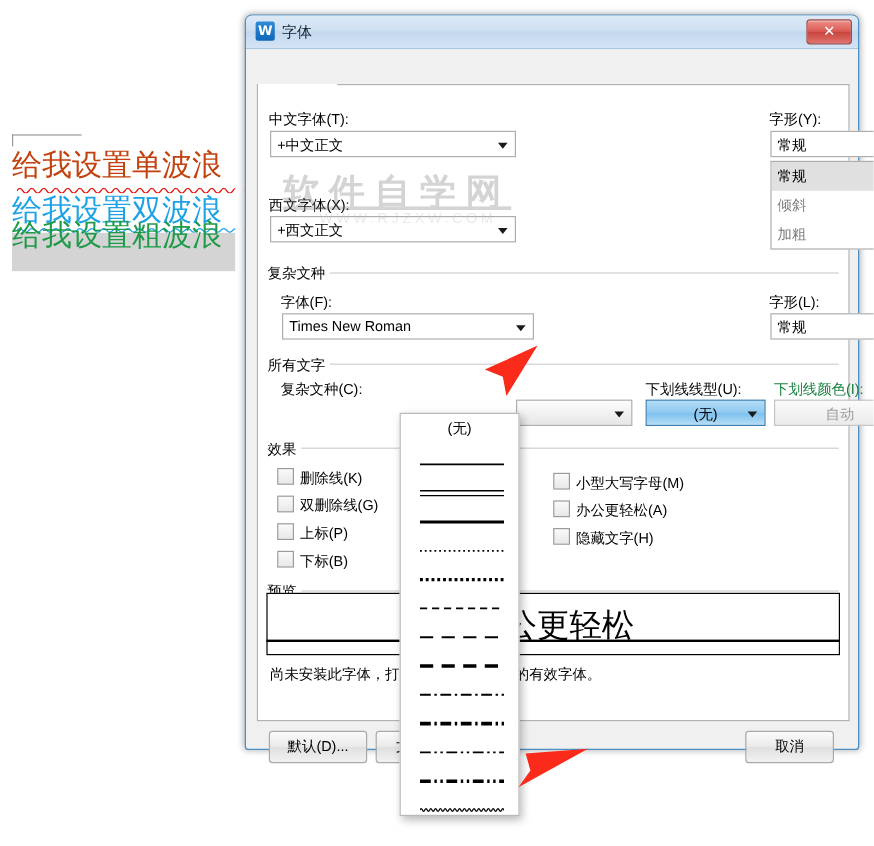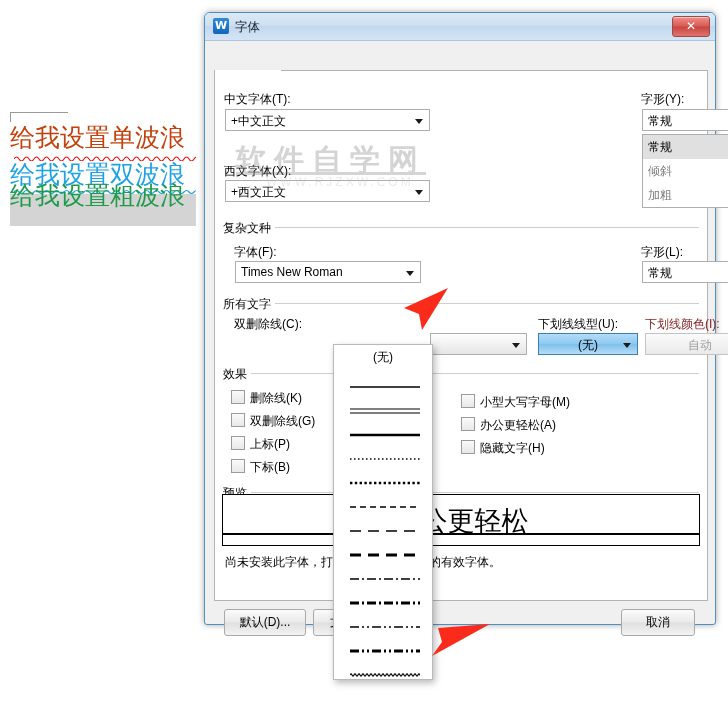--- a/index.html
+++ b/index.html
@@ -66,21 +66,21 @@
     position:relative;cursor:pointer;color:#000;
   }
   .tab.active{background:#fff;height:24px;line-height:24px;z-index:3;border-color:#b3b3b3;}
   #tabpanel{
     position:absolute;left:9px;top:57px;width:494px;height:531px;
     border:1px solid #b3b3b3;background:#fff;box-sizing:border-box;
   }
   #tabmask{position:absolute;left:10px;top:57px;width:66px;height:2px;background:#fff;z-index:4;}
 
   .lbl{position:absolute;font-size:12px;color:#000;white-space:nowrap;}
-  .lbl.dis{color:#7f1d1d;}
+  .lbl.dis{color:#15803d;}
 
   
   .combo{
     position:absolute;height:22px;border:1px solid #aeaeae;background:#fff;
     box-sizing:border-box;font-size:12px;cursor:pointer;
   }
   .combo .val{position:absolute;left:5px;top:3px;white-space:nowrap;}
   .combo .arrow{
     position:absolute;right:6px;top:9px;width:0;height:0;
     border-left:4px solid transparent;border-right:4px solid transparent;
@@ -221,34 +221,34 @@
     <div class="arrow"></div>
   </div>
 
   <div class="grp" style="left:18px;top:207px;width:476px;">
     <div class="gline"></div>
     <div class="gl">复杂文种</div>
   </div>
   <div class="lbl" style="left:29px;top:231px;">字体(F):</div>
   <div class="lbl" style="left:436px;top:231px;">字形(L):</div>
 
-  <div class="combo" style="left:30px;top:248px;width:186px;">
+  <div class="combo" style="left:30px;top:248px;width:210px;">
     <div class="val">Times New Roman</div>
     <div class="arrow"></div>
   </div>
   <div class="combo" style="left:437px;top:248px;width:113px;">
     <div class="val">常规</div>
 
   </div>
 
   <div class="grp" style="left:18px;top:283px;width:476px;">
     <div class="gline"></div>
     <div class="gl">所有文字</div>
   </div>
-  <div class="lbl" style="left:29px;top:303px;">双删除线(C):</div>
+  <div class="lbl" style="left:29px;top:303px;">复杂文种(C):</div>
   <div class="lbl" style="left:333px;top:303px;">下划线线型(U):</div>
   <div class="lbl dis" style="left:440px;top:303px;">下划线颜色(I):</div>
 
   <div class="combo empty" style="left:225px;top:320px;width:97px;">
     <div class="val"></div>
     <div class="arrow"></div>
   </div>
 
   <div class="combo open" style="left:333px;top:320px;width:100px;">
     <div class="val">(无)</div>

